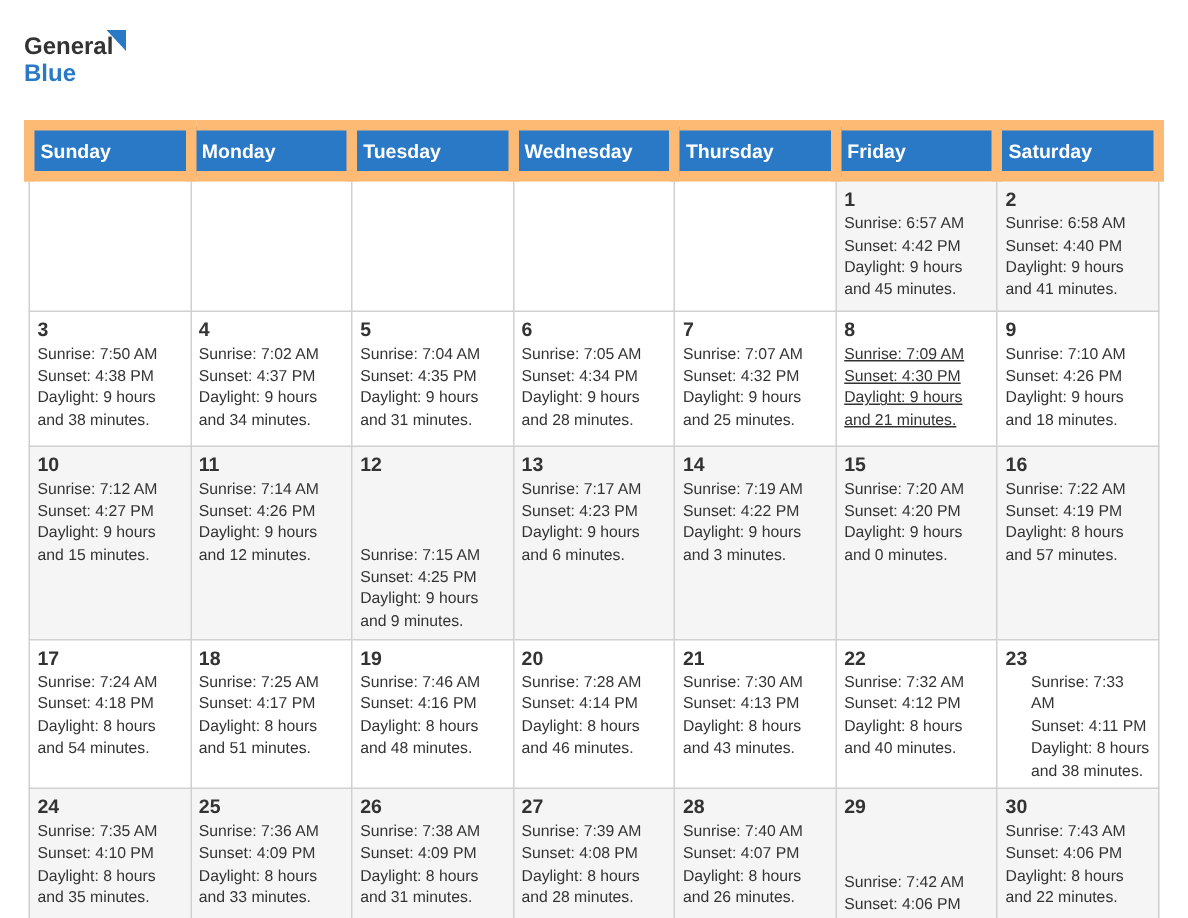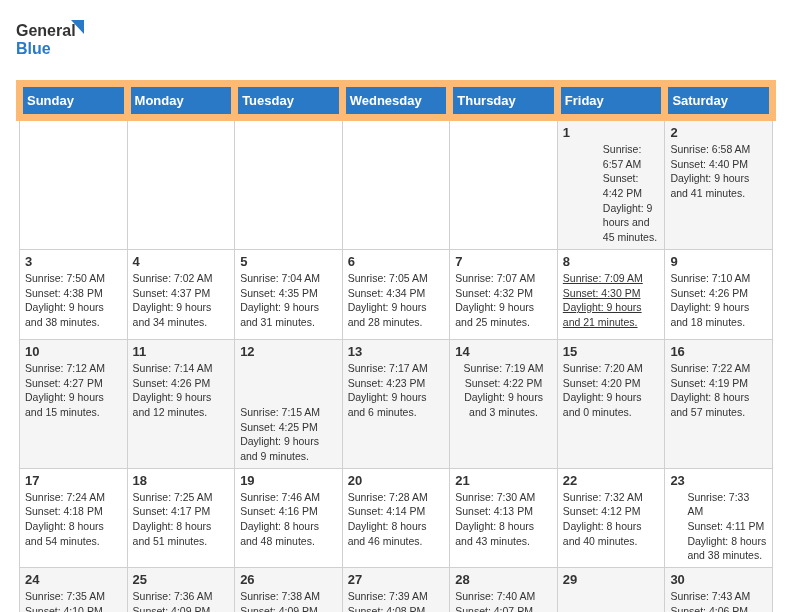--- a/index.html
+++ b/index.html
@@ -107,21 +107,21 @@
   </thead>
   <tbody id="calendar-body">
   <tr>
         <td class="empty-cell"></td>
         <td class="empty-cell"></td>
         <td class="empty-cell"></td>
         <td class="empty-cell"></td>
         <td class="empty-cell"></td>
         <td>
           <span class="day-num">1</span>
-          <div class="day-info" style="white-space: pre-line; margin-left: 40px;">Sunrise: 6:57 AM
+          <div class="day-info" style="white-space: pre-line;">Sunrise: 6:57 AM
 Sunset: 4:42 PM
 Daylight: 9 hours and 45 minutes.</div>
         </td>
         <td>
           <span class="day-num">2</span>
           <div class="day-info" style="white-space: pre-line;">Sunrise: 6:58 AM
 Sunset: 4:40 PM
 Daylight: 9 hours and 41 minutes.</div>
         </td>
       </tr>
@@ -189,21 +189,21 @@
 Daylight: 9 hours and 9 minutes.</div>
         </td>
         <td>
           <span class="day-num">13</span>
           <div class="day-info" style="white-space: pre-line;">Sunrise: 7:17 AM
 Sunset: 4:23 PM
 Daylight: 9 hours and 6 minutes.</div>
         </td>
         <td>
           <span class="day-num">14</span>
-          <div class="day-info" style="white-space: pre-line; text-align: center;">Sunrise: 7:19 AM
+          <div class="day-info" style="white-space: pre-line;">Sunrise: 7:19 AM
 Sunset: 4:22 PM
 Daylight: 9 hours and 3 minutes.</div>
         </td>
         <td>
           <span class="day-num">15</span>
           <div class="day-info" style="white-space: pre-line;">Sunrise: 7:20 AM
 Sunset: 4:20 PM
 Daylight: 9 hours and 0 minutes.</div>
         </td>
         <td>

